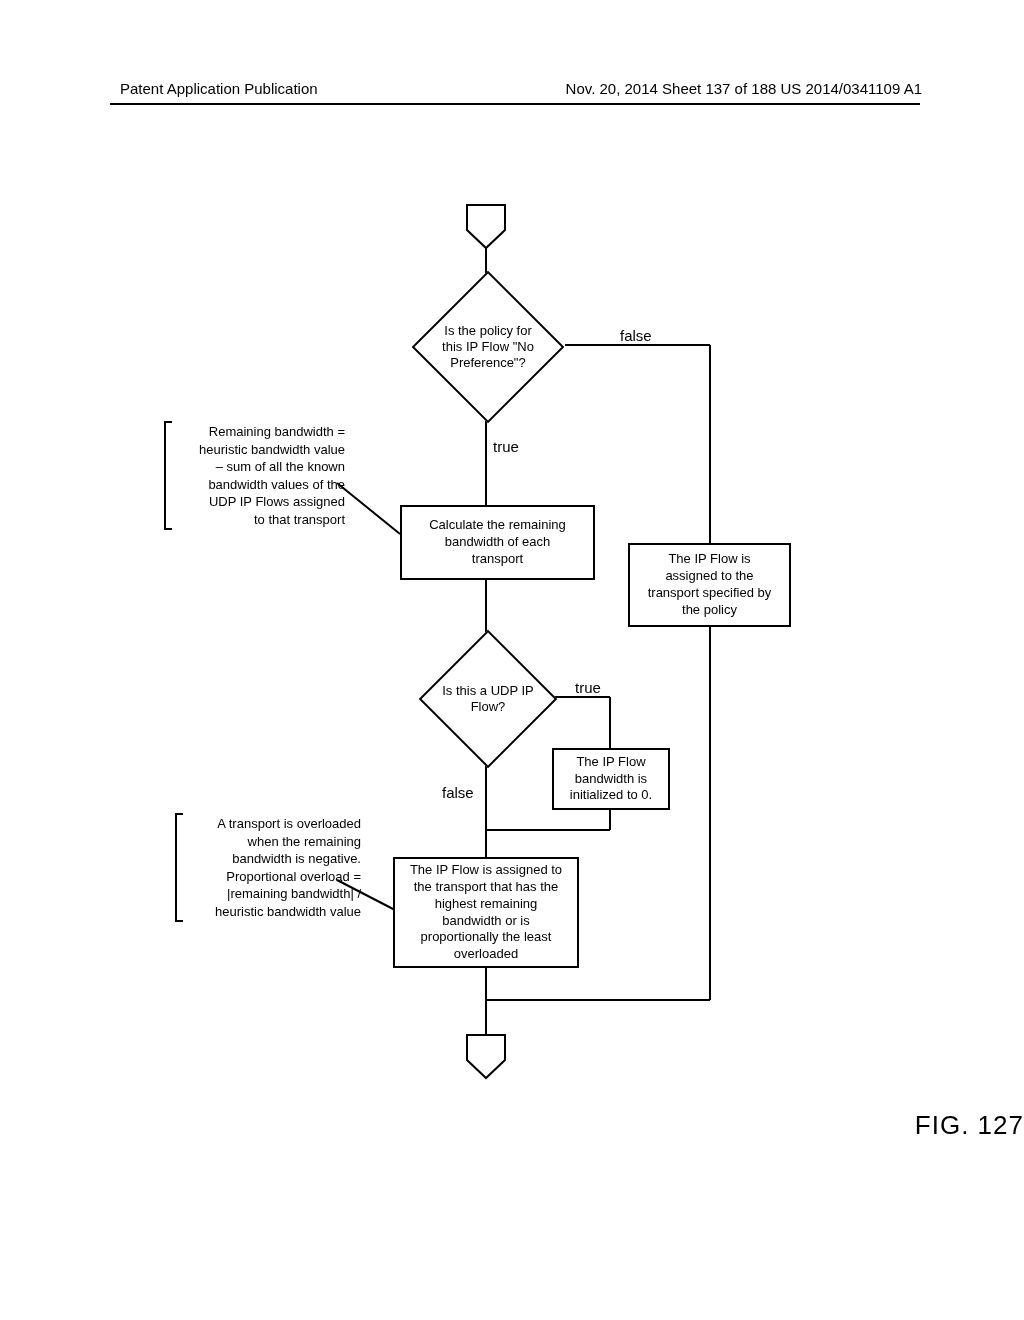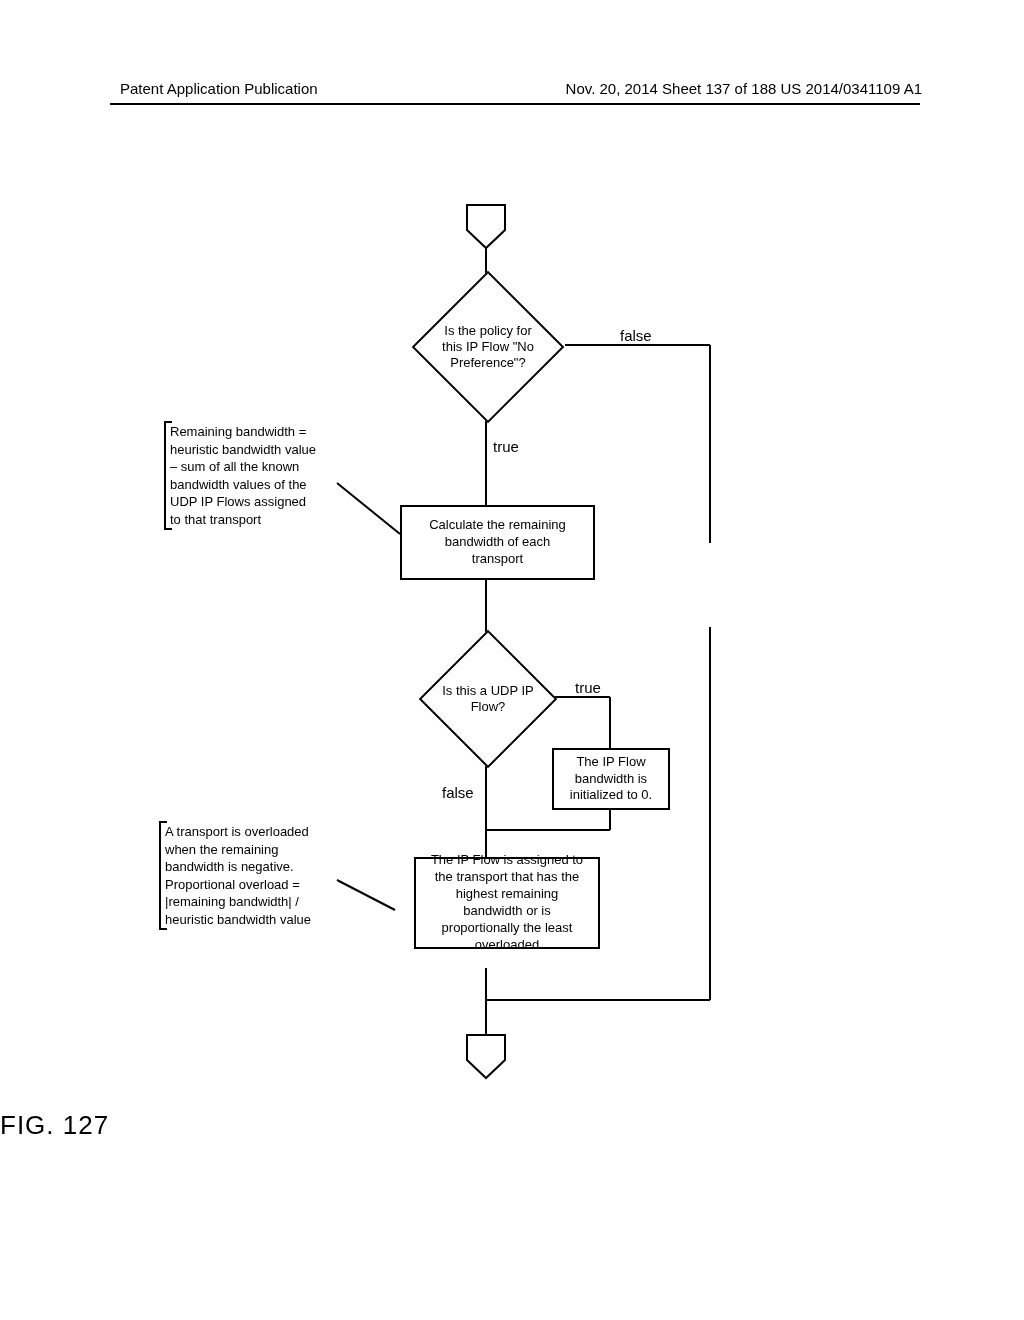--- a/index.html
+++ b/index.html
@@ -73,21 +73,21 @@
   .edge-label {
     position: absolute;
     font-size: 15px;
     background: #fff;
   }
 
   .annot {
     position: absolute;
     font-size: 13px;
     line-height: 1.35;
-    text-align: left;
+    text-align: right;
   }
   .annot .bracket {
     position: absolute;
     border-top: 2px solid #000;
     border-bottom: 2px solid #000;
     border-left: 2px solid #000;
     left: -6px;
     top: -2px;
     bottom: -2px;
     width: 6px;
@@ -99,21 +99,21 @@
     border-left: 2px solid #000;
     left: -6px;
     top: -2px;
     bottom: -2px;
     width: 6px;
   }
 
   .fig-label {
     position: absolute;
     width: 1024px;
-    text-align: left;
+    text-align: right;
     font-size: 26px;
     letter-spacing: 1px;
   }
 
   .line { stroke:#000; stroke-width:2; fill:none; }
 </style>
 </head>
 <body>
 
 <div class="header">
@@ -176,47 +176,53 @@
 UDP IP Flows assigned
 to that transport</span>
 </div>
 
 <div class="rect" style="left:400px; top:505px; width:195px; height:75px;">
   <span style="white-space:pre-line">Calculate the remaining
 bandwidth of each
 transport</span>
 </div>
 
+<div class="rect" style="left:628px; top:543px; width:163px; height:84px;">
+  <span style="white-space:pre-line">The IP Flow is
+assigned to the
+transport specified by
+the policy</span>
+</div>
 
 <div class="diamond" style="left:439px; top:650px; width:94px; height:94px;">
   <div class="inner">
         <span style="width:150px; white-space:pre-line">Is this a UDP IP
 Flow?</span>
       </div>
 </div>
 <div class="edge-label" style="left:575px; top:679px;">true</div>
 <div class="edge-label" style="left:442px; top:784px;">false</div>
 
 <div class="rect" style="left:552px; top:748px; width:118px; height:62px;">
   <span style="white-space:pre-line">The IP Flow
 bandwidth is
 initialized to 0.</span>
 </div>
 
-<div class="annot annot2" style="left:165px; top:815px; width:180px;margin-top:8px;">
+<div class="annot annot2" style="left:181px; top:815px; width:180px;">
   <div class="bracket"></div>
   <span style="white-space:pre-line">A transport is overloaded
 when the remaining
 bandwidth is negative.
 Proportional overload =
 |remaining bandwidth| /
 heuristic bandwidth value</span>
 </div>
 
-<div class="rect" style="left:414px; top:857px; width:186px; height:92px;text-align:center;">
+<div class="rect" style="left:393px; top:857px; width:186px; height:111px;text-align:center;">
   <span style="white-space:pre-line">The IP Flow is assigned to
 the transport that has the
 highest remaining
 bandwidth or is
 proportionally the least
 overloaded</span>
 </div>
 
 </div>
 

